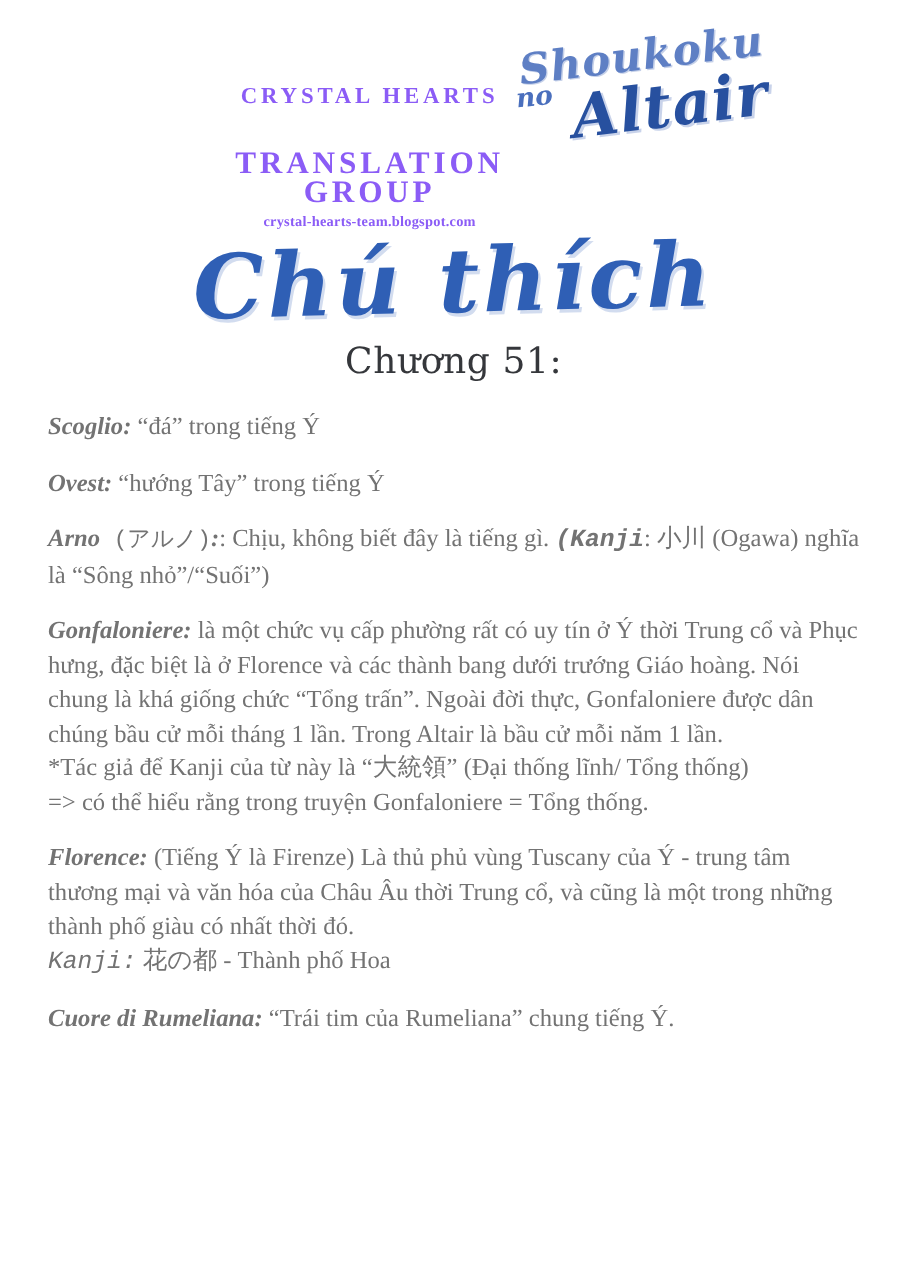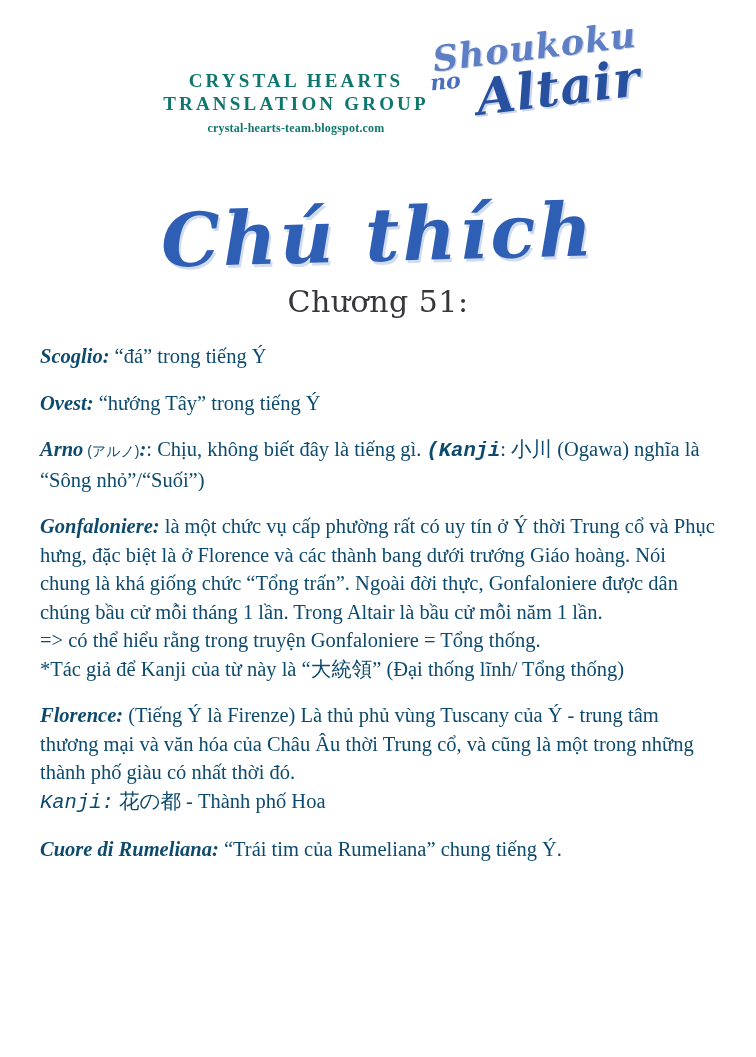--- a/index.html
+++ b/index.html
@@ -16,37 +16,38 @@
     color: #1a1a1a;
   }
 
   
   .header {
     position: relative;
     height: 160px;
   }
   .credits {
     position: absolute;
-    left: 136px;
+    left: 148px;
     top: 70px;
     width: 320px;
     text-align: center;
-    color: #0f766e;
+    color: #8b5cf6;
     font-family: "Liberation Serif", serif;
     font-weight: bold;
   }
   .credits .line1 {
     font-size: 19px;
     letter-spacing: 3.2px;
     line-height: 22px;
   }
   .credits .line2 {
-    font-size: 19px;
+    font-size: 26px;
     letter-spacing: 3.2px;
     line-height: 24px;
+    margin-top: 32px;
   }
   .credits .line3 {
     font-size: 12px;
     letter-spacing: 0.2px;
     line-height: 20px;
     margin-top: 2px;
   }
 
   
   .series-logo {
@@ -118,33 +119,33 @@
     line-height: 36px;
     color: #35373b;
     letter-spacing: 0.5px;
   }
 
   
   .notes {
     margin: 22px 40px 0 40px;
     font-size: 20.5px;
     line-height: 28.5px;
-    color: #0c4a6e;
+    color: #737373;
     font-family: "Liberation Serif", serif;
   }
   .note {
     margin-bottom: 18px;
   }
   .term {
     font-weight: bold;
     font-style: italic;
   }
   .it { font-style: italic; font-family: Liberation Mono, monospace; }
   .bi { font-weight: bold; font-style: italic; font-family: Liberation Mono, monospace; }
-  .jp { font-family: Liberation Sans, sans-serif; font-size: 14px; }
+  .jp { font-family: Liberation Mono, monospace; font-size: 19px; }
 </style>
 </head>
 <body>
 
 <div class="header">
 
   <div class="credits">
     <div class="line1">CRYSTAL HEARTS</div>
     <div class="line2">TRANSLATION GROUP</div>
     <div class="line3">crystal-hearts-team.blogspot.com</div>
@@ -173,22 +174,22 @@
     <span class="term">Ovest:</span><span> “hướng Tây” trong tiếng Ý</span>
   </div>
 
   <div class="note">
     <span class="term">Arno</span><span class="jp"> (アルノ)</span><span class="term">:</span><span>: Chịu, không biết đây là tiếng gì. </span><span class="bi">(Kanji</span><span>: 小川 (Ogawa) nghĩa là “Sông nhỏ”/“Suối”)</span>
   </div>
 
 
   <div class="note">
     <span class="term">Gonfaloniere:</span><span> là một chức vụ cấp phường rất có uy tín ở Ý thời Trung cổ và Phục hưng, đặc biệt là ở Florence và các thành bang dưới trướng Giáo hoàng. Nói chung là khá giống chức “Tổng trấn”. Ngoài đời thực, Gonfaloniere được dân chúng bầu cử mỗi tháng 1 lần. Trong Altair là bầu cử mỗi năm 1 lần.</span>
+    <div>*Tác giả để Kanji của từ này là “大統領” (Đại thống lĩnh/ Tổng thống)</div>
     <div>=&gt; có thể hiểu rằng trong truyện Gonfaloniere = Tổng thống.</div>
-    <div>*Tác giả để Kanji của từ này là “大統領” (Đại thống lĩnh/ Tổng thống)</div>
   </div>
 
   <div class="note">
     <span class="term">Florence:</span><span> (Tiếng Ý là Firenze) Là thủ phủ vùng Tuscany của Ý - trung tâm thương mại và văn hóa của Châu Âu thời Trung cổ, và cũng là một trong những thành phố giàu có nhất thời đó.</span>
     <div><span class="it">Kanji:</span><span> 花の都 - Thành phố Hoa</span></div>
   </div>
 
   <div class="note">
     <span class="term">Cuore di Rumeliana:</span><span> “Trái tim của Rumeliana” chung tiếng Ý.</span>
   </div>

